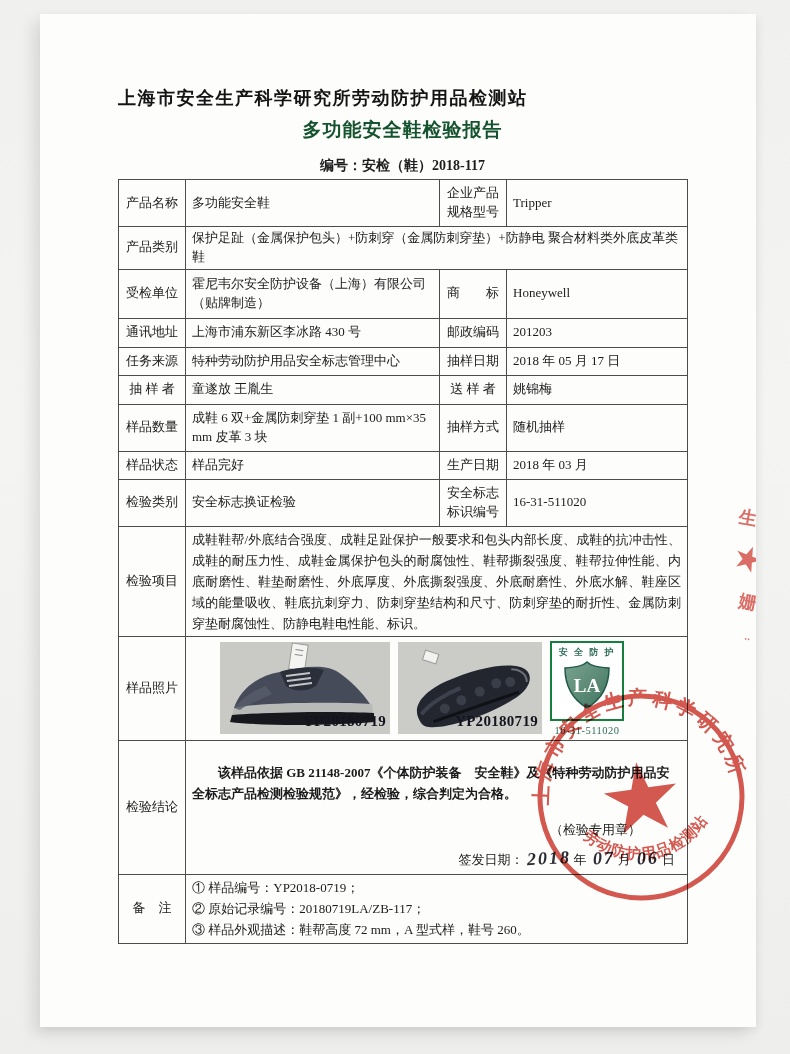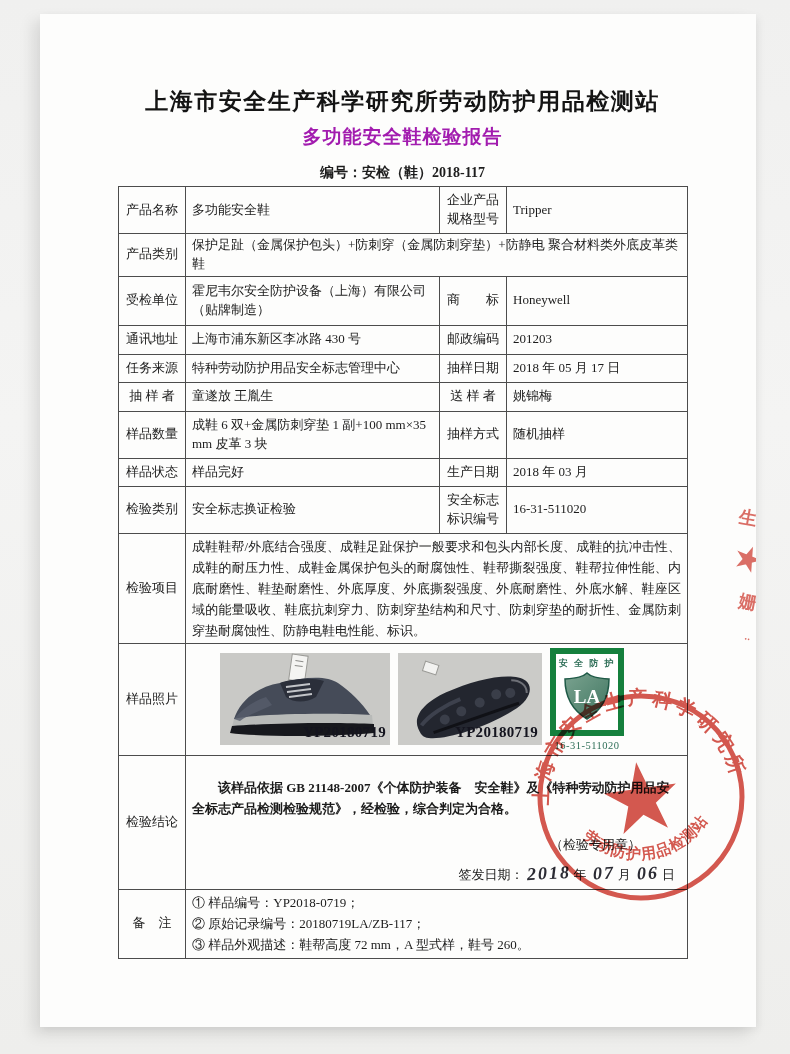--- a/index.html
+++ b/index.html
@@ -9,27 +9,27 @@
     font-family:"Liberation Serif","DejaVu Serif",serif;color:#1d1d1d;
   }
   .paper{
     position:absolute;left:40px;top:14px;width:716px;height:1013px;
     background:#fdfdfc;overflow:hidden;
     box-shadow:-7px 7px 14px rgba(0,0,0,.10), 3px 3px 8px rgba(0,0,0,.05);
   }
   .inner{padding:72px 0 0 78px;width:569px;}
   .title{
     font-family:Liberation Serif, serif;
-    font-weight:bold;font-size:23px;letter-spacing:1.5px;
-    text-align:center;color:#141414;
+    font-weight:bold;font-size:18px;letter-spacing:1.5px;
+    color:#141414;
   }
   .subtitle{
     font-family:"Liberation Sans","DejaVu Sans",sans-serif;
     font-weight:bold;font-size:19px;letter-spacing:1px;
-    text-align:center;color:#a21caf;margin-top:7px;
+    text-align:center;color:#14532d;margin-top:7px;
   }
   .report-no{font-size:14px;font-weight:bold;margin:14px 0 4px 0;text-align:center;}
   table.main, table.signoff{
     border-collapse:collapse;table-layout:fixed;width:569px;
     font-size:13px;color:#1b1b1b;
   }
   table.main td, table.signoff td{border:1px solid #4c4c4c;padding:2px 6px;line-height:1.45;}
   td.lbl{text-align:center;padding:2px 3px;}
   .prewrap{white-space:pre-line;}
   .just{text-align:justify;}
@@ -41,21 +41,21 @@
   .photo-cell{position:relative;padding:2px 4px;}
   .photo-strip{display:flex;align-items:center;gap:8px;}
   .photo{position:relative;background:#c9c9c6;height:92px;border-radius:1px;}
   .photo .cap{
     position:absolute;right:4px;bottom:2px;font-weight:bold;font-size:15px;
     color:#14141e;letter-spacing:.3px;font-family:"Liberation Serif",serif;
   }
   .la-box{
     width:74px;text-align:center;align-self:flex-start;margin-top:2px;
   }
-  .la-frame{border:6px solid #15803d;background:#fff;padding:3px 2px 2px 2px;}
+  .la-frame{border:2px solid #15803d;background:#fff;padding:3px 2px 2px 2px;}
   .la-top{font-size:9px;font-weight:bold;color:#2e6e57;letter-spacing:2px;}
   .la-num{font-size:10.5px;color:#2e6e57;letter-spacing:.5px;margin-top:2px;}
   .conclusion-text{text-indent:2em;line-height:1.6;margin-top:20px;font-weight:bold;}
   .issue-block{text-align:right;margin-top:16px;padding-right:6px;font-size:13px;}
   .seal-note{margin-bottom:6px;padding-right:34px;}
   .hand{
     display:inline-block;font-style:italic;font-weight:bold;color:#2b2b33;
     font-size:18px;letter-spacing:2px;transform:rotate(-3deg);padding:0 3px;
   }
   .remark-line{line-height:1.65;}

